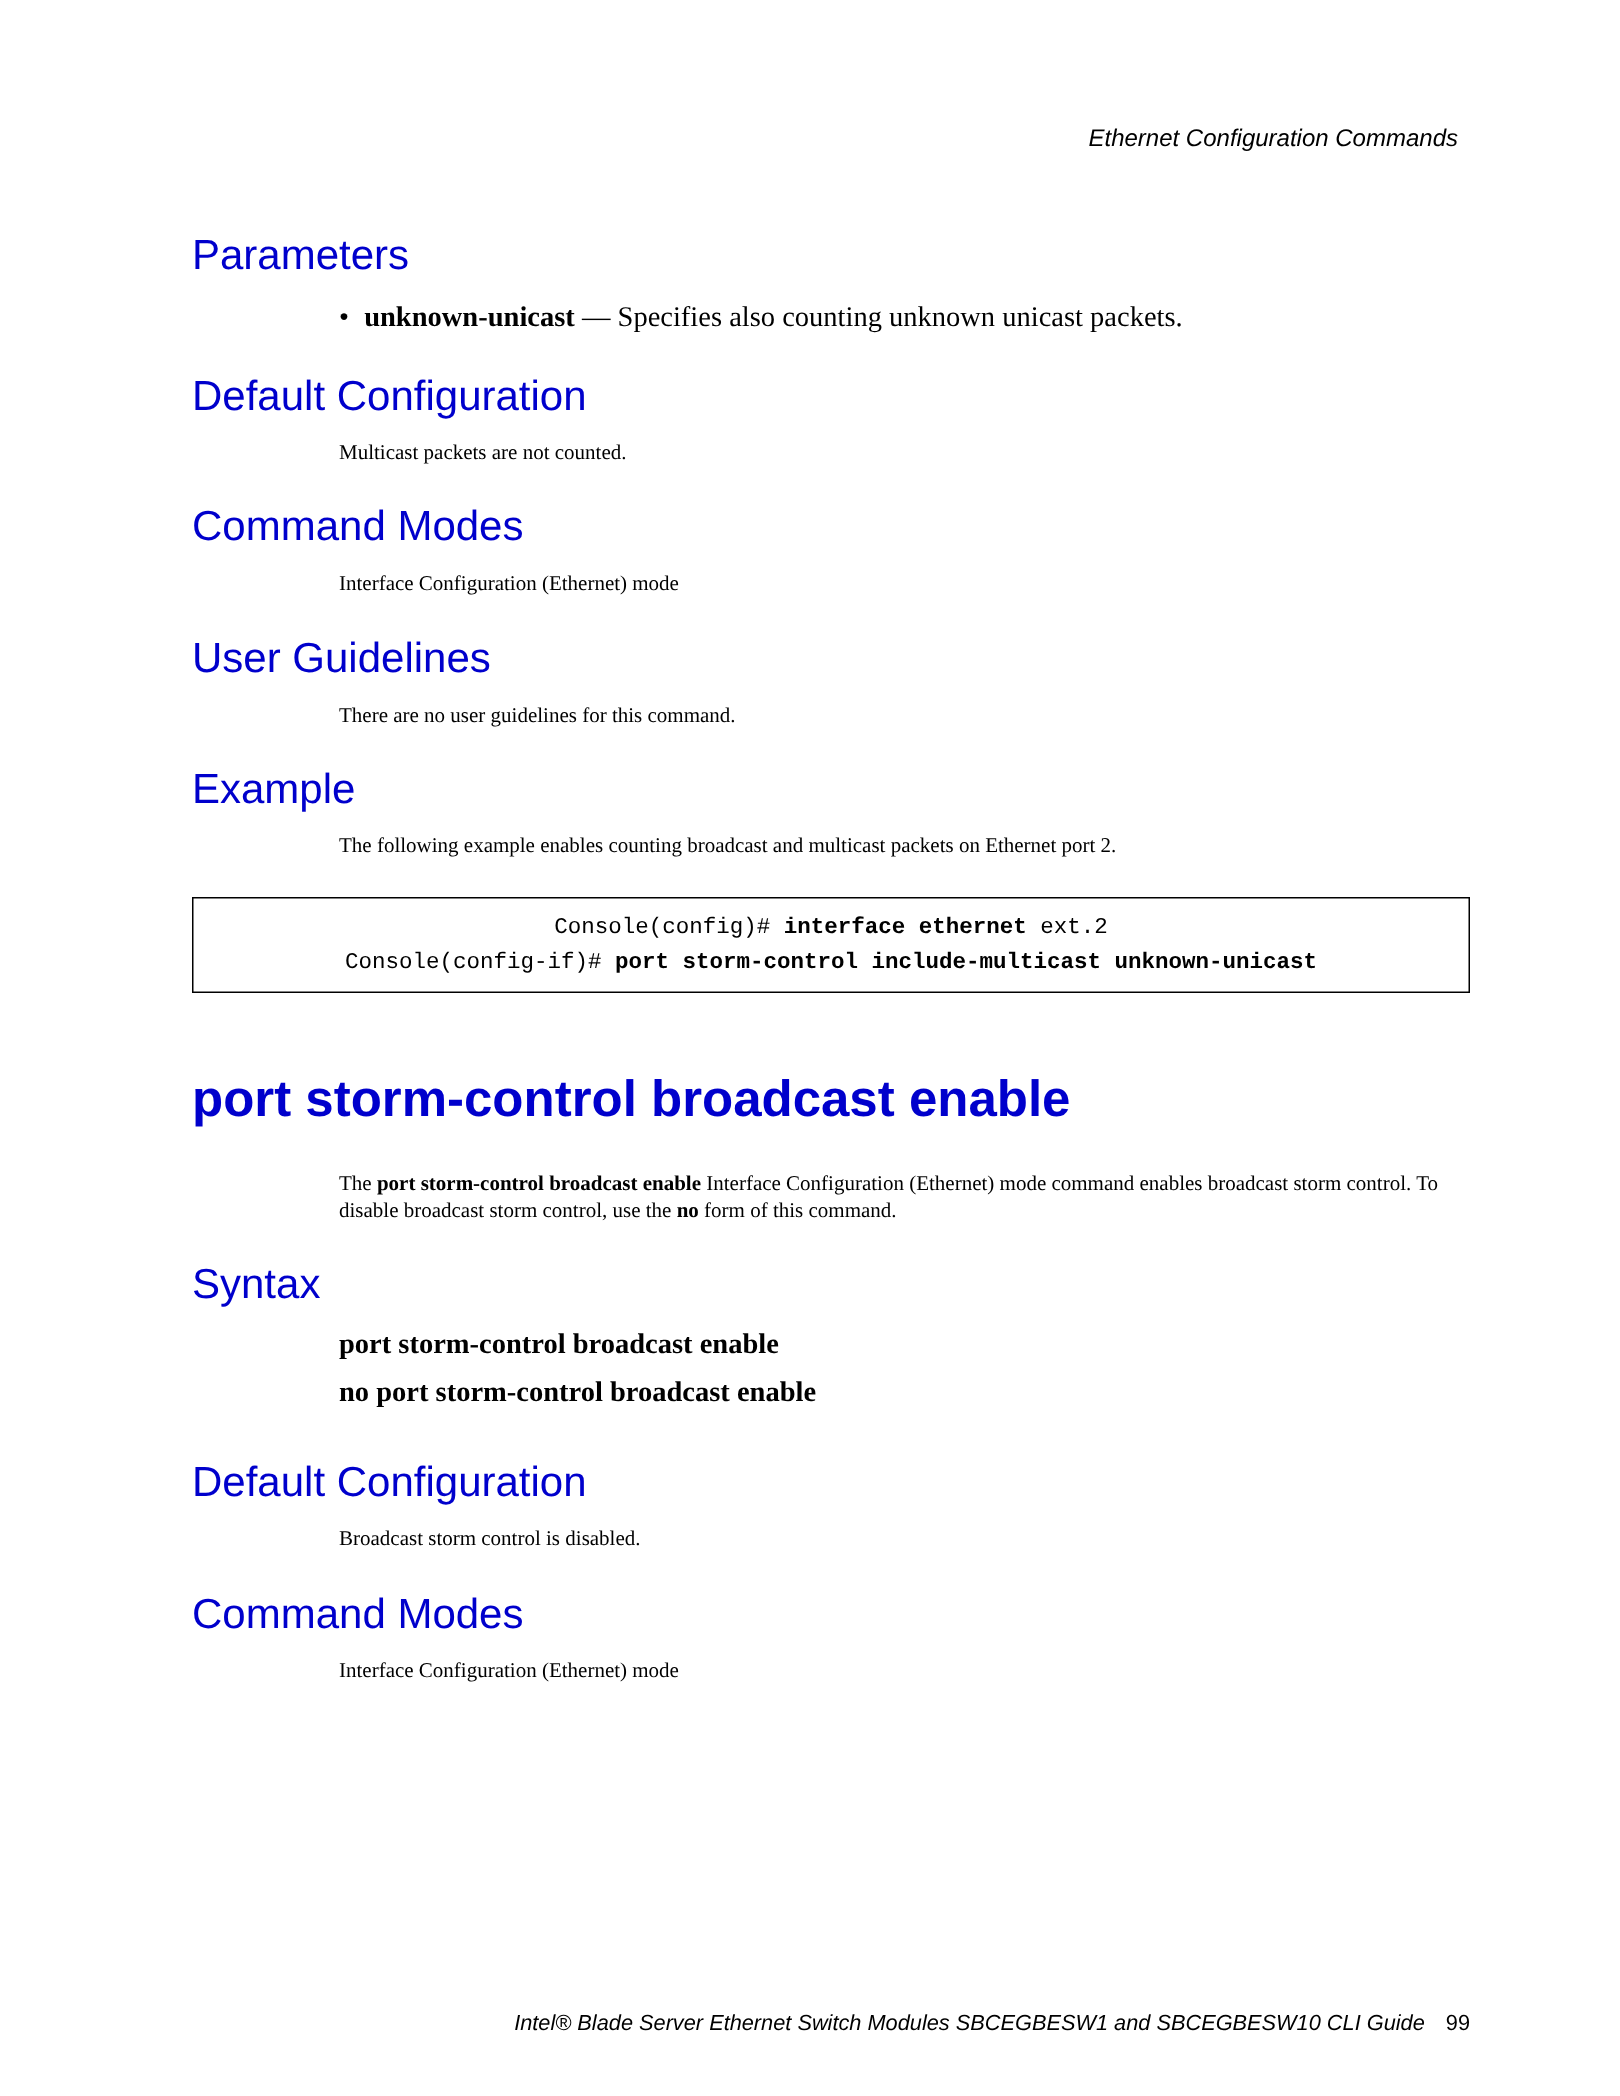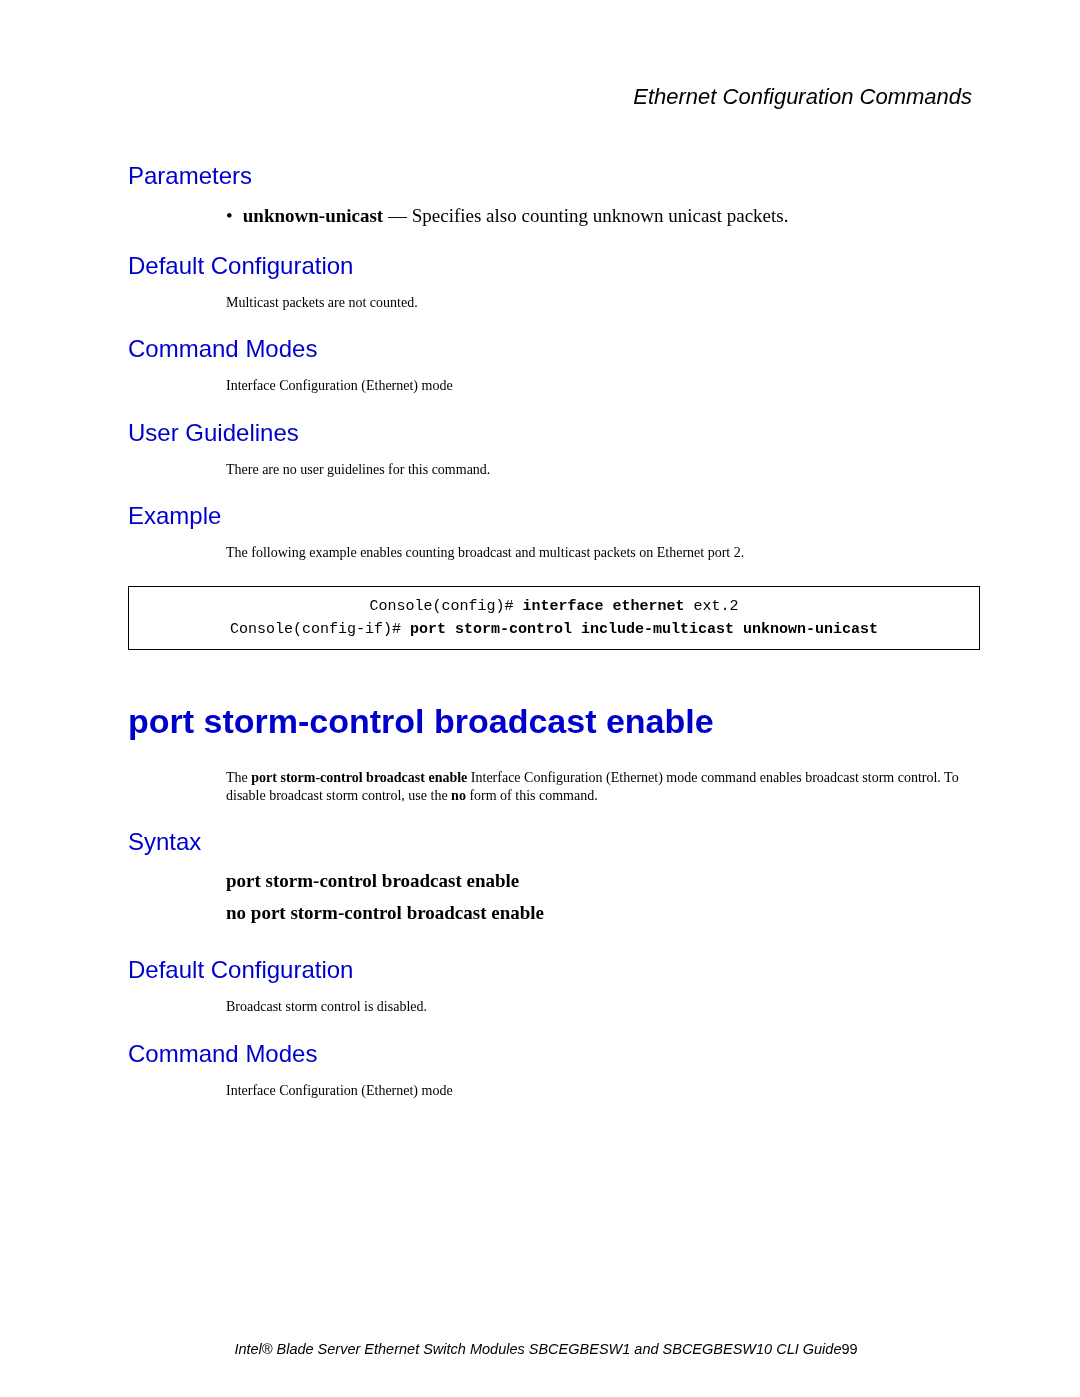--- a/index.html
+++ b/index.html
@@ -14,28 +14,28 @@
     box-sizing: border-box;
   }
   .page {
     padding: 84px 100px 0 128px;
     box-sizing: border-box;
   }
   .header-right {
     text-align: right;
     font-style: italic;
     font-family: Arial, Helvetica, sans-serif;
-    font-size: 22px;
+    font-size: 16px;
     margin-bottom: 52px;
     padding-right: 8px;
   }
   .h2 {
     font-family: Arial, Helvetica, sans-serif;
     color: #0000cc;
-    font-size: 24px;
+    font-size: 28px;
     font-weight: 400;
     margin: 0 0 14px 0;
   }
   .h1 {
     font-family: Arial, Helvetica, sans-serif;
     color: #0000cc;
     font-size: 34px;
     font-weight: 700;
     margin: 52px 0 28px 0;
   }
@@ -70,21 +70,22 @@
   .codebox .bold { font-weight: 700; }
   .footer {
     position: absolute;
     bottom: 40px;
     left: 112px;
     right: 100px;
     font-family: Arial, Helvetica, sans-serif;
     font-style: italic;
     font-size: 14.5px;
     display: flex;
-    justify-content: center;
+    justify-content: flex-end;
+    gap: 14px;
   }
   .footer .pnum { font-style: normal; }
   .section { margin-bottom: 22px; }
 </style>
 </head>
 <body>
 
 <div class="page">
 
   <div class="header-right">Ethernet Configuration Commands</div>

